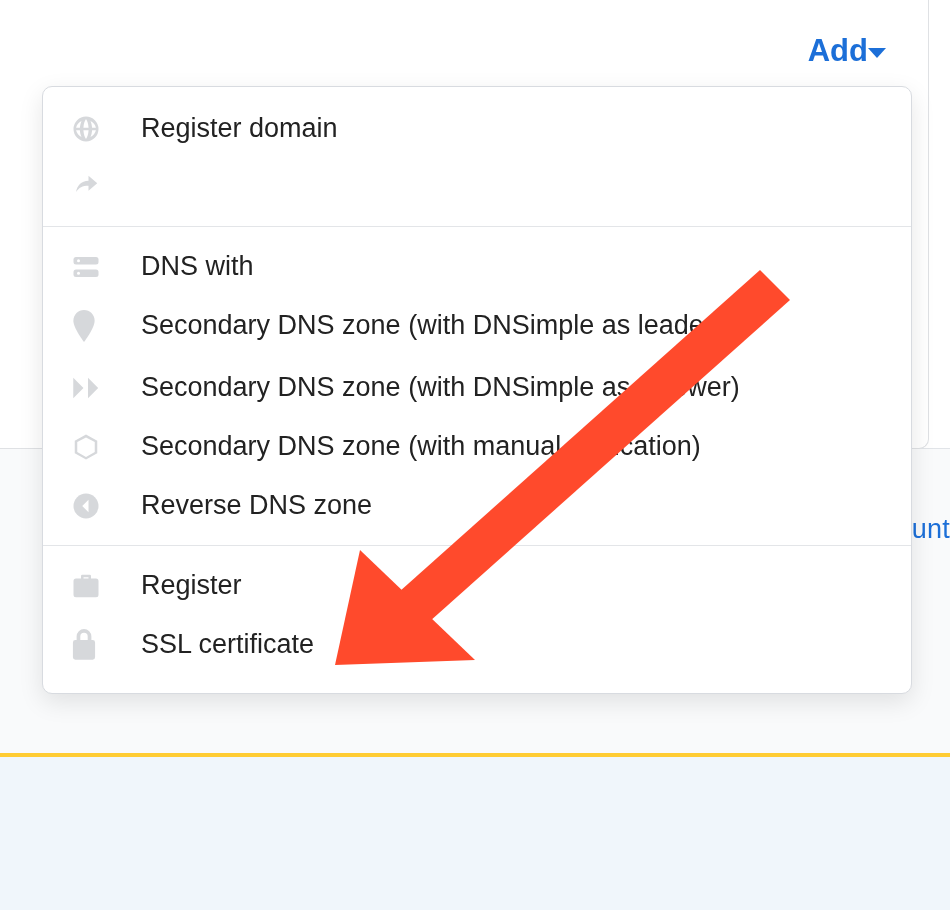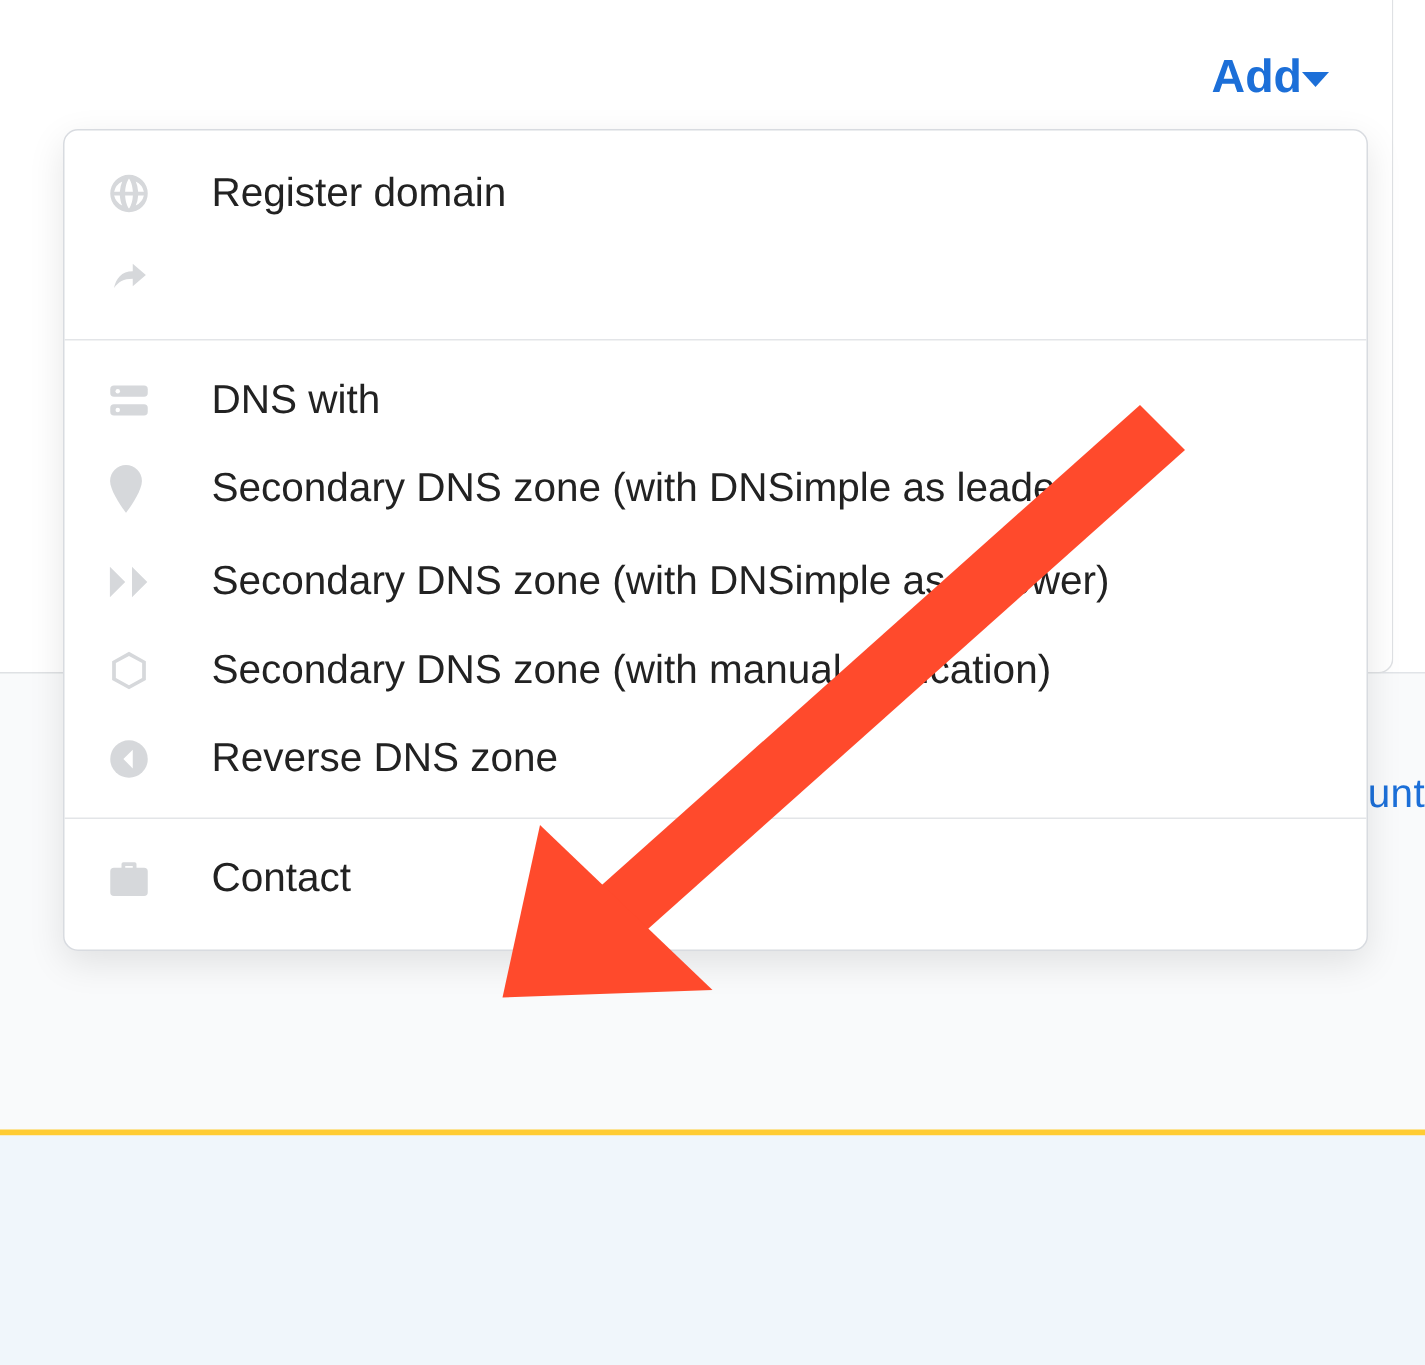--- a/index.html
+++ b/index.html
@@ -216,23 +216,31 @@
 
   <div class="menu-divider"></div>
 
 
   <div class="menu-item">
     <span class="icon-slot">
       <svg class="icon" width="30" height="28" viewBox="0 0 24 22" fill="currentColor">
           <path d="M9 2h6a1 1 0 0 1 1 1v2h4a2 2 0 0 1 2 2v11a2 2 0 0 1-2 2H4a2 2 0 0 1-2-2V7a2 2 0 0 1 2-2h4V3a1 1 0 0 1 1-1zm1 3h4V4h-4v1z"></path>
         </svg>
     </span>
-    <span class="label">Contact</span>
-  </div>
-
+    <span class="label">Register</span>
+  </div>
+
+  <div class="menu-item">
+    <span class="icon-slot">
+      <svg class="icon" width="26" height="32" viewBox="0 0 20 26" fill="currentColor">
+          <path d="M10 0a6 6 0 0 0-6 6v3H3a2 2 0 0 0-2 2v12a2 2 0 0 0 2 2h14a2 2 0 0 0 2-2V11a2 2 0 0 0-2-2h-1V6a6 6 0 0 0-6-6zm0 3a3 3 0 0 1 3 3v3H7V6a3 3 0 0 1 3-3z"></path>
+        </svg>
+    </span>
+    <span class="label">SSL certificate</span>
+  </div>
 
 
 </div>
 
 <svg class="arrow-overlay" style="left:300px; top:250px;" width="500" height="430" viewBox="0 0 500 430">
   <defs></defs>
   <g fill="#ff4a2c">
 
     <polygon points="460,20 490,50 120,380 90,350"></polygon>
 

